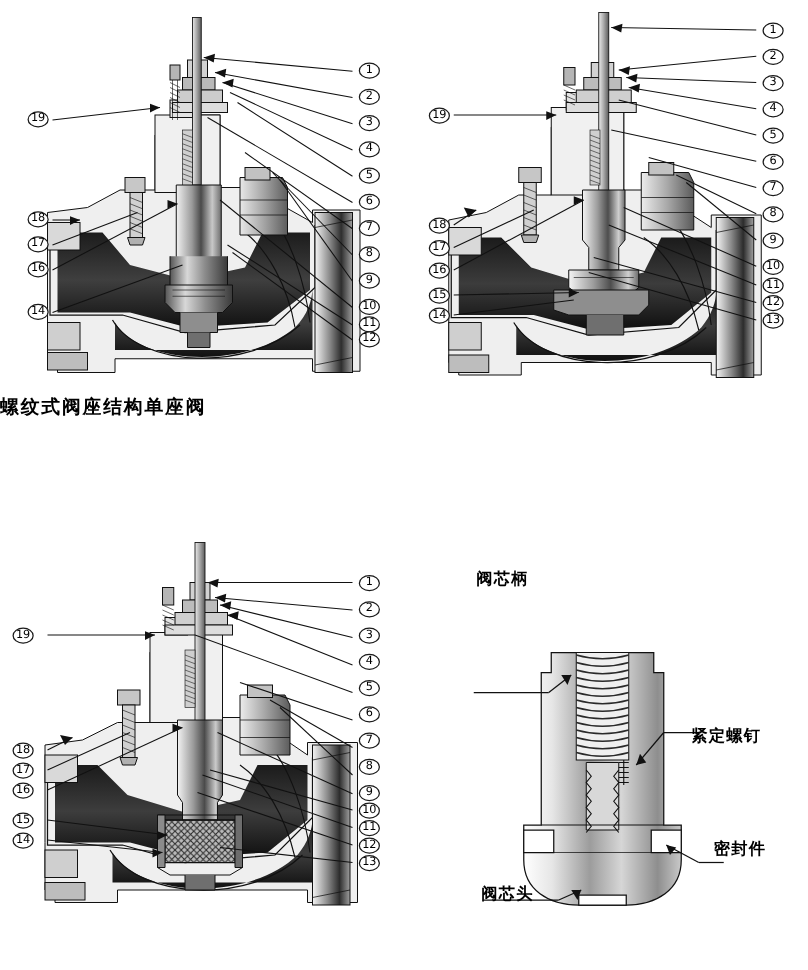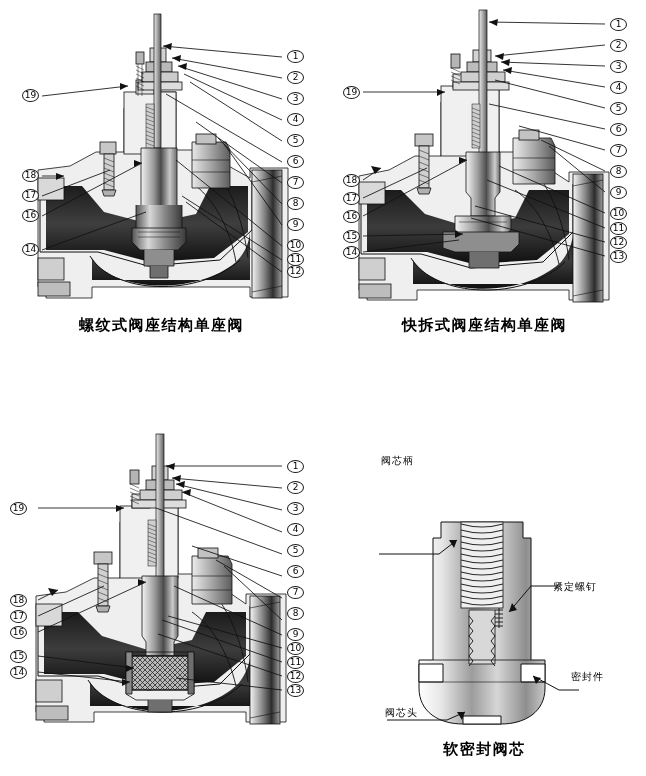--- a/index.html
+++ b/index.html
@@ -32,21 +32,21 @@
     position: absolute;
     left: 0;
     top: 0;
     width: 100%;
     height: 100%;
   }
   .caption {
     position: absolute;
     left: 0;
     width: 100%;
-    text-align: center;
+    text-align: left;
     font-size: 15px;
     font-weight: 700;
     letter-spacing: 1.5px;
     font-family: "DejaVu Sans", "Liberation Sans", sans-serif;
     white-space: nowrap;
   }
   #fig-threaded-seat .caption,
   #fig-quick-seat .caption { top: 316px; }
   #fig-low-noise .caption,
   #fig-soft-seal .caption  { top: 738px; }
@@ -63,22 +63,22 @@
     background: #ffffff;
     font-size: 9px;
     line-height: 11px;
     text-align: center;
     font-family: "DejaVu Sans", "Liberation Sans", sans-serif;
     color: #000;
     box-sizing: border-box;
   }
   .part-label {
     position: absolute;
-    font-size: 10px;
-    font-weight: 400;
+    font-size: 13px;
+    font-weight: 700;
     letter-spacing: 1px;
     white-space: nowrap;
     font-family: "DejaVu Sans", "Liberation Sans", sans-serif;
   }
 </style>
 </head>
 <body>
 
 <div class="figure-grid">
 
@@ -373,21 +373,20 @@
     <div class="callout" style="left:287px; top:236px;">12</div>
     <div class="callout" style="left:287px; top:250px;">13</div>
 
     <div class="callout" style="left:20px; top:86px;">19</div>
     <div class="callout" style="left:20px; top:174px;">18</div>
     <div class="callout" style="left:20px; top:192px;">17</div>
     <div class="callout" style="left:20px; top:210px;">16</div>
     <div class="callout" style="left:20px; top:230px;">15</div>
     <div class="callout" style="left:20px; top:246px;">14</div>
 
-    <div class="caption">快拆式阀座结构单座阀</div>
   </div>
 
   <div class="figure" id="fig-low-noise">
     <svg class="fig-canvas" viewBox="0 0 323 356">
       <defs>
         <linearGradient id="g3a" x1="0" y1="0" x2="1" y2="0">
           <stop offset="0" stop-color="#f3f3f3"></stop>
             <stop offset="0.35" stop-color="#9b9b9b"></stop>
           <stop offset="0.6" stop-color="#4b4b4b"></stop>
             <stop offset="0.85" stop-color="#cbcbcb"></stop>
@@ -615,16 +614,15 @@
         <polygon points="210,256 218,258 213,264"></polygon>
         <polygon points="142,292 134,292 139,300"></polygon>
       </g>
     </svg>
 
     <div class="part-label" style="left:58px; top:34px;">阀芯柄</div>
     <div class="part-label" style="left:230px; top:144px;margin-top:16px;">紧定螺钉</div>
     <div class="part-label" style="left:248px; top:250px;">密封件</div>
     <div class="part-label" style="left:62px; top:286px;">阀芯头</div>
 
-    <div class="caption">软密封阀芯</div>
   </div>
 
 </div>
 
 </body></html>

